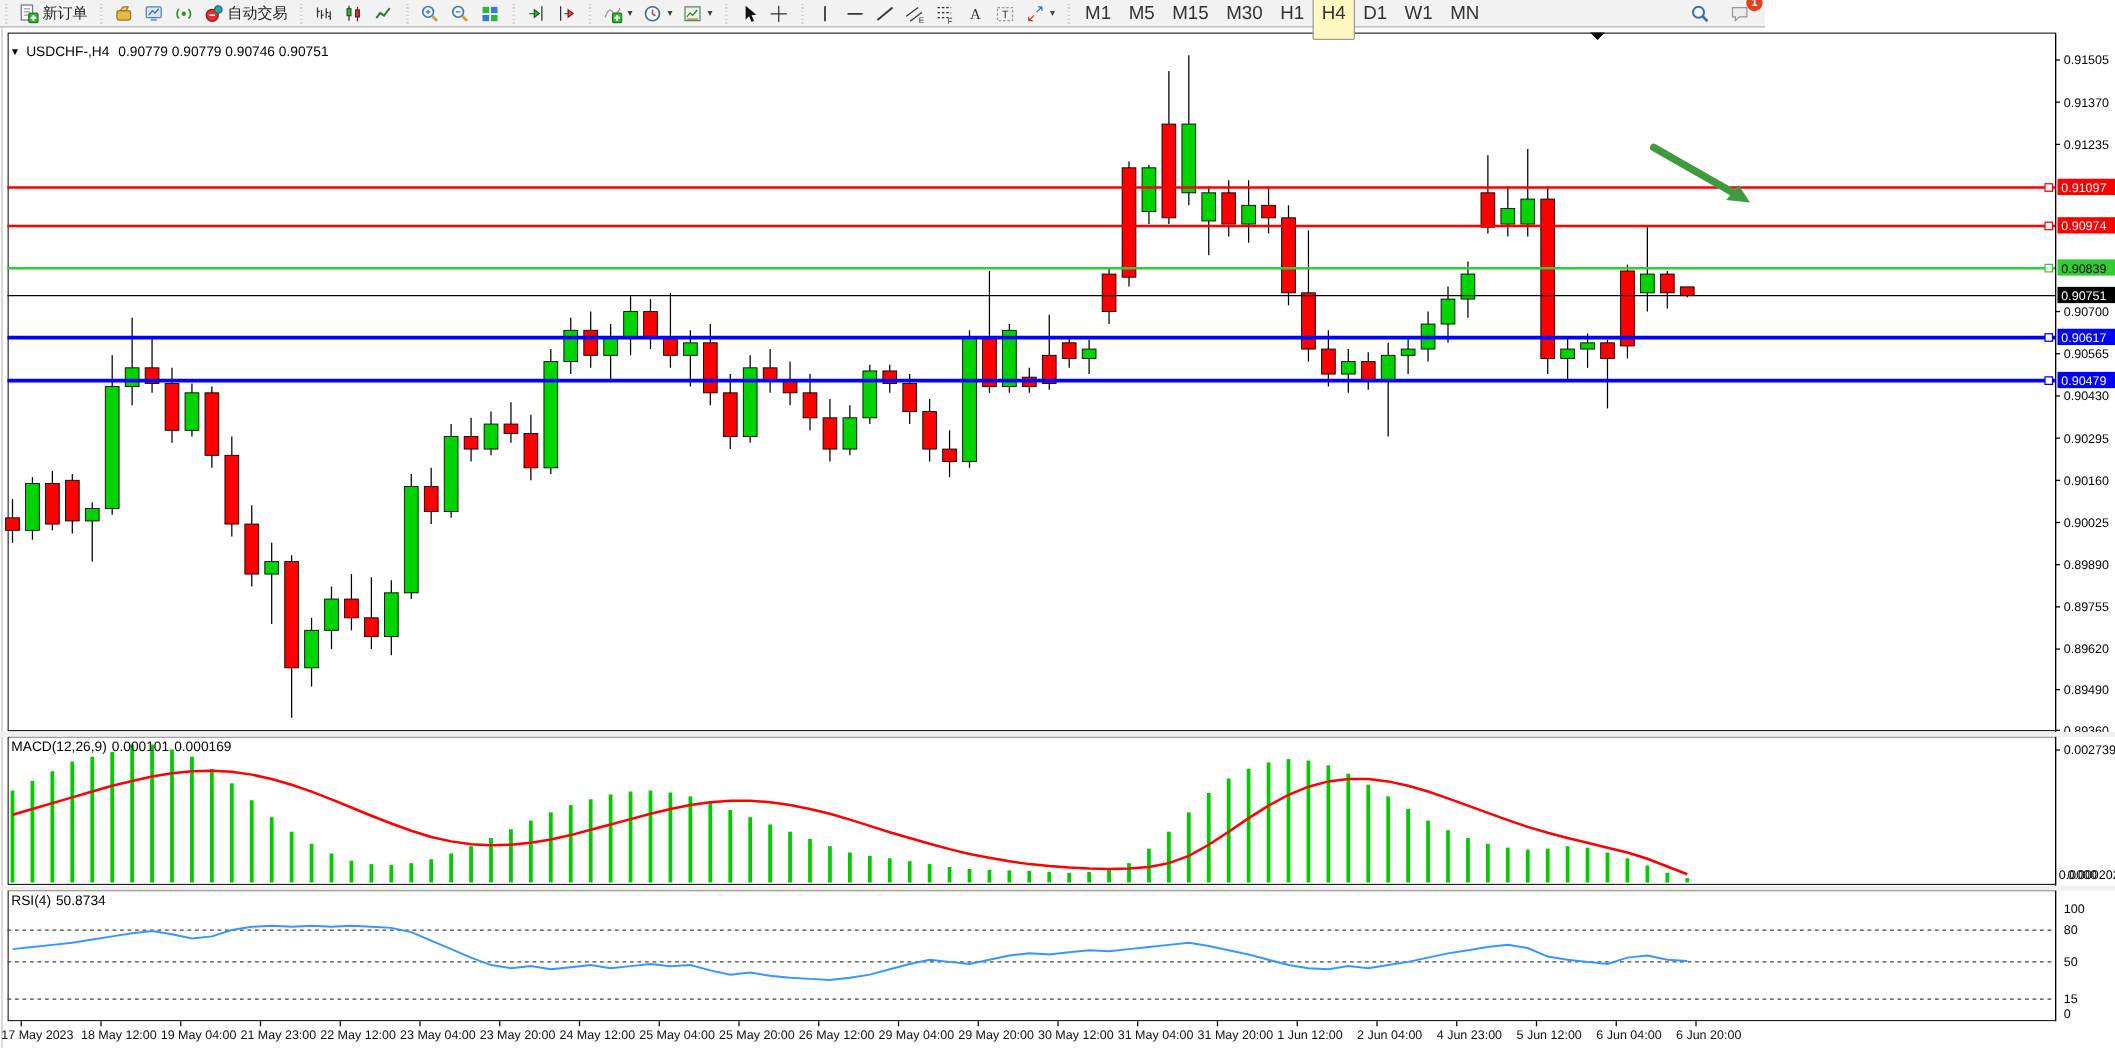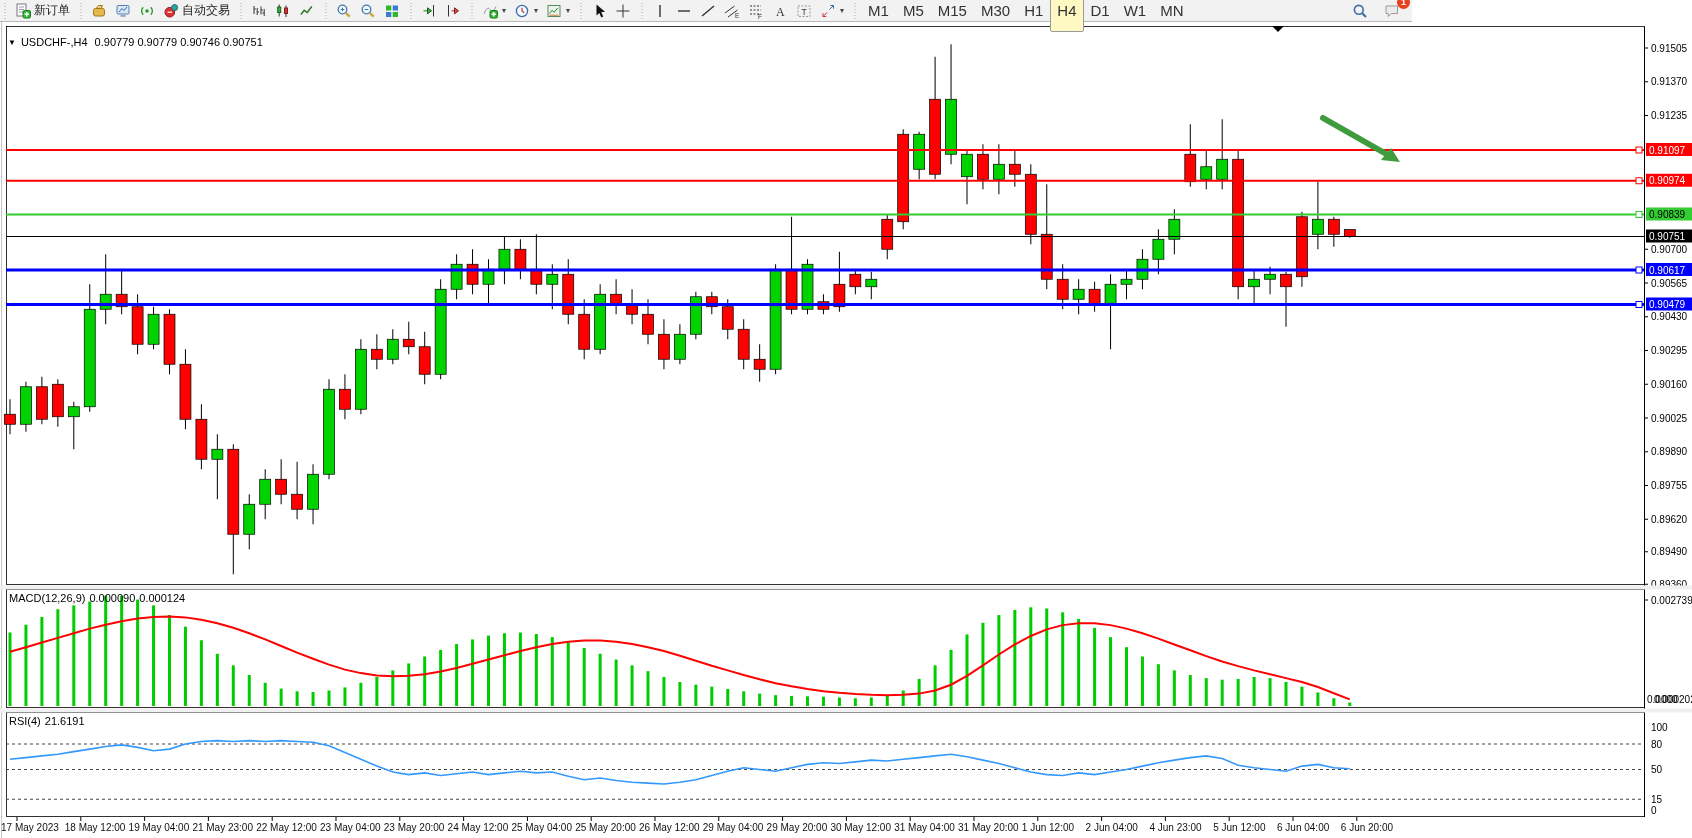--- a/index.html
+++ b/index.html
@@ -636,17 +636,17 @@
         <span class="badge">1</span>
       </div>
     </div>
   </div>
 
 <div id="chart-title" class="overlay">
   <span class="tri">▼</span><span>USDCHF-,H4</span>
   <span>0.90779 0.90779 0.90746 0.90751</span>
 </div>
 <div id="macd-label" class="overlay">
-  <span>MACD(12,26,9)</span><span>0.000090</span><span>0.000124</span>
+  <span>MACD(12,26,9)</span><span>0.000101</span><span>0.000169</span>
 </div>
 <div id="rsi-label" class="overlay">
-  <span>RSI(4)</span><span>21.6191</span>
+  <span>RSI(4)</span><span>50.8734</span>
 </div>
 
 </body></html>

